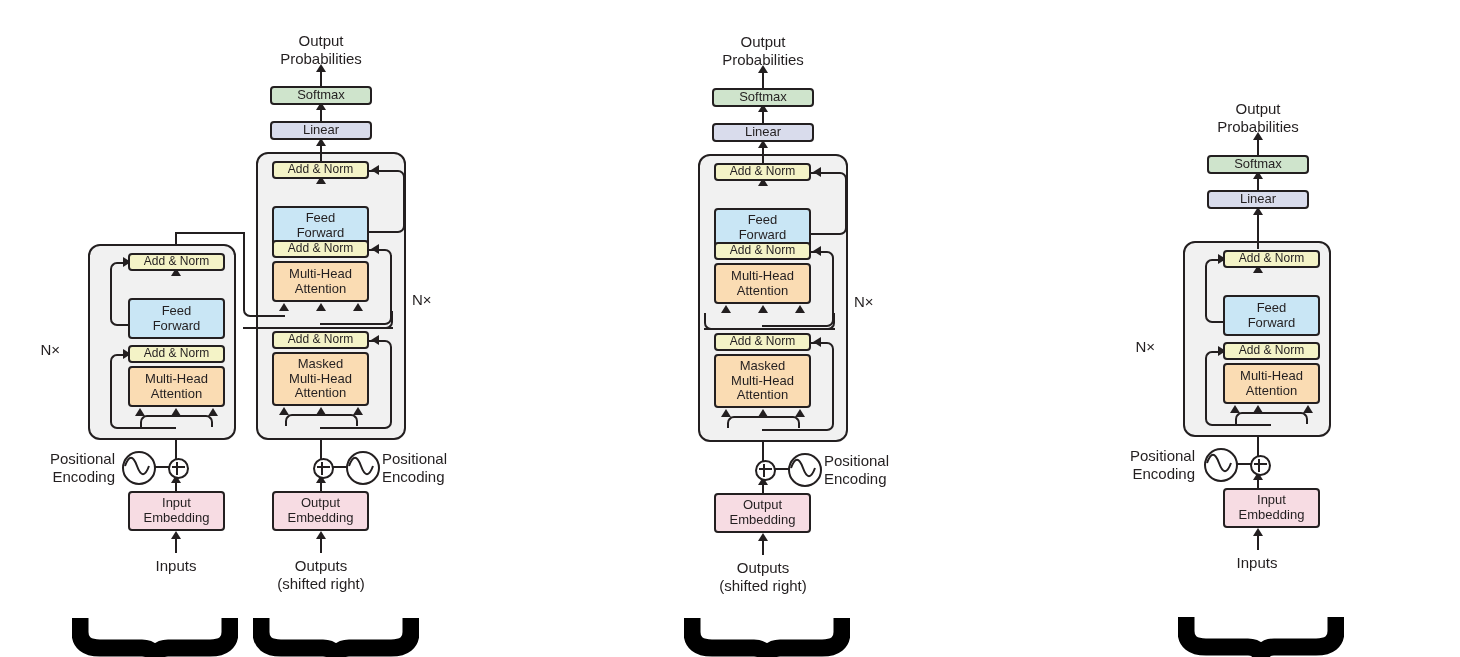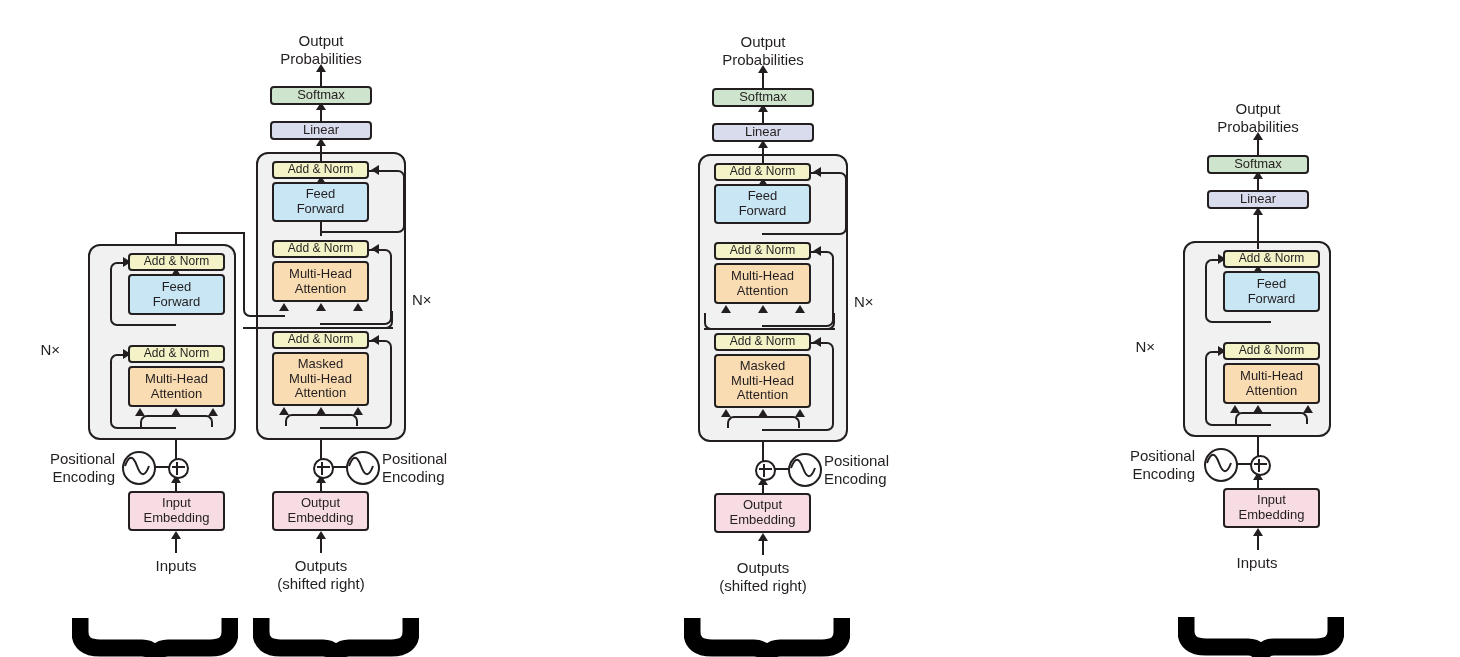--- a/index.html
+++ b/index.html
@@ -34,21 +34,21 @@
     justify-content: center;
     text-align: center;
     line-height: 1.12;
     color: #231f20;
     white-space: pre-line;
     z-index: 6;
   }
   .node.softmax   { background: #cfe4cc; }
   .node.linear    { background: #d9dcec; }
   .node.addnorm   { background: #f4f3c7; }
-  .node.ff        { background: #c9e6f5; }
+  .node.ff        { background: #c9e6f5; margin-top: 24px; }
   .node.attn      { background: #fadcb3; }
   .node.embed     { background: #f7dce3; }
 
   
   .stack {
     position: absolute;
     box-sizing: border-box;
     background: #f1f1f1;
     border: 2px solid #231f20;
     border-radius: 12px;

